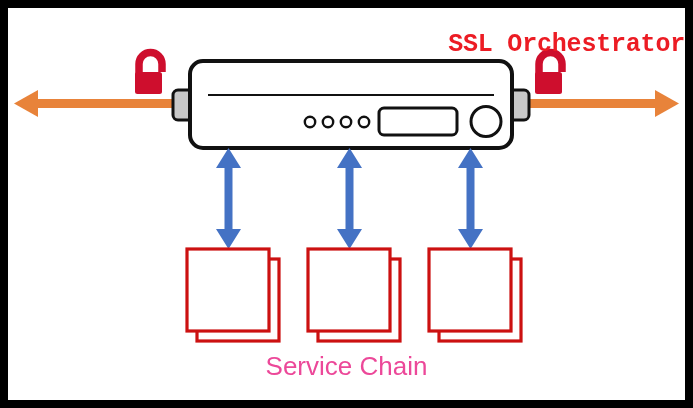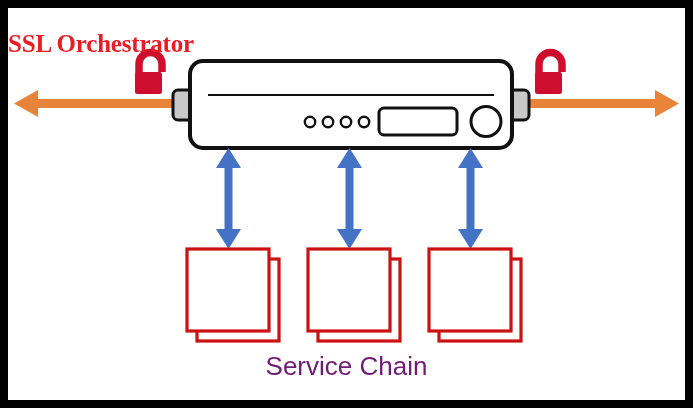--- a/index.html
+++ b/index.html
@@ -34,38 +34,38 @@
     top: 0;
     width: 677px;
     height: 392px;
     display: block;
   }
   .title-text {
     position: absolute;
     left: 0;
     top: 22px;
     width: 677px;
-    text-align: left;
-    font-family: Liberation Serif, serif;
+    text-align: right;
+    font-family: Liberation Mono, monospace;
     font-size: 25px;
     font-weight: bold;
     color: #EC1C24;
     letter-spacing: -0.2px;
     white-space: nowrap;
   }
   .chain-label {
     position: absolute;
     left: 0;
     top: 343px;
     width: 677px;
     text-align: center;
     font-family: "Liberation Sans", sans-serif;
     font-size: 26px;
     font-weight: normal;
-    color: #701a75;
+    color: #ec4899;
     white-space: nowrap;
   }
 </style>
 </head>
 <body>
 
 <div id="canvas">
   <div id="stage">
 
     <svg id="svg-layer" viewBox="0 0 677 392" xmlns="http://www.w3.org/2000/svg">

